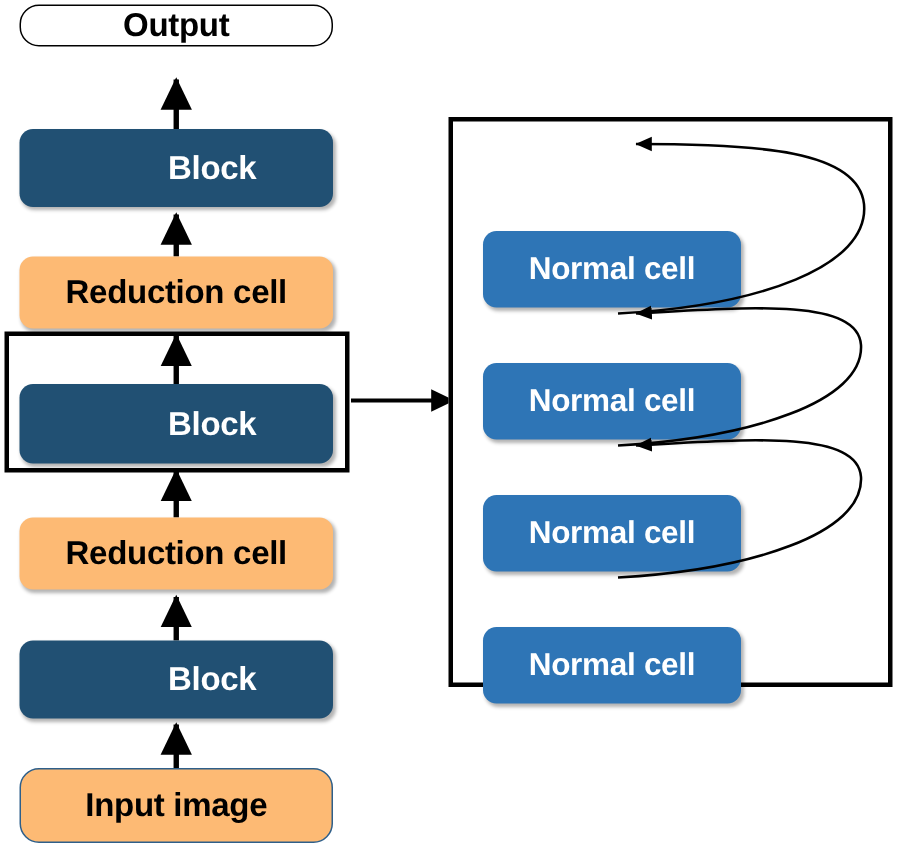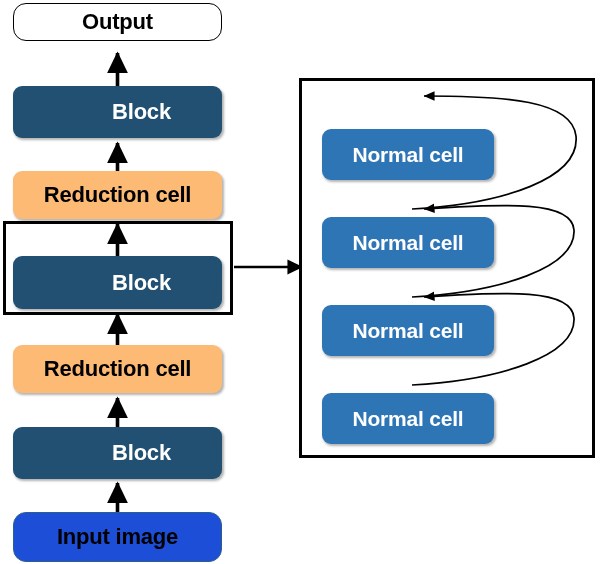--- a/index.html
+++ b/index.html
@@ -33,21 +33,21 @@
 
   .node-output {
     background: #ffffff;
     border: 1.6px solid #000000;
     border-radius: 13px;
     color: #000000;
     font-size: 22px;
   }
 
   .node-input {
-    background: #1d4ed8;
+    background: #fdba74;
     border: 1.6px solid #2E5F8A;
     border-radius: 13px;
     color: #000000;
     font-size: 22px;
   }
 
   .node-block {
     background: #215073;
     border-radius: 9px;
     color: #ffffff;
@@ -63,20 +63,21 @@
     font-size: 22px;
     box-shadow: 1.5px 2px 2.5px rgba(0,0,0,0.30);
   }
 
   .node-normal {
     background: #2E75B6;
     border-radius: 9px;
     color: #ffffff;
     font-size: 21px;
     box-shadow: 1.5px 2px 2.5px rgba(0,0,0,0.30);
+    margin-top: 25px;
   }
 
   
   .highlight-rect {
     position: absolute;
     box-sizing: border-box;
     border: 3.4px solid #000000;
     background: transparent;
   }
 
@@ -136,21 +137,21 @@
 
   <svg class="arrows behind" viewBox="0 0 606 564">
     <g stroke="#000000" stroke-width="3.6" fill="none" marker-end="url(#ah)">
       <line x1="408" y1="398" x2="408" y2="361"></line>
       <line x1="408" y1="310" x2="408" y2="273"></line>
       <line x1="408" y1="222" x2="408" y2="185"></line>
       <line x1="408" y1="134" x2="408" y2="92"></line>
     </g>
   </svg>
 
-  <div class="node node-output" style="left:13px; top:3px; width:209px; height:38px;">
+  <div class="node node-output" style="left:13px; top:3px; width:209px; height:28px;">
     <span>Output</span>
   </div>
 
   <div class="node node-block" style="left:13px; top:86px; width:209px; height:52px;">
     <span>Block</span>
   </div>
 
   <div class="node node-reduction" style="left:13px; top:171px; width:209px; height:48px;">
     <span>Reduction cell</span>
   </div>

